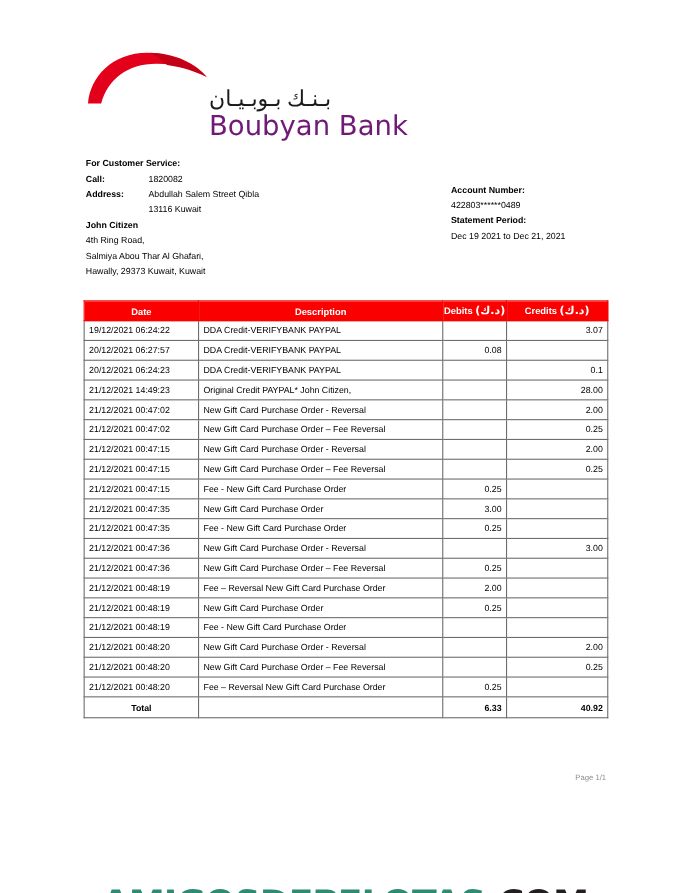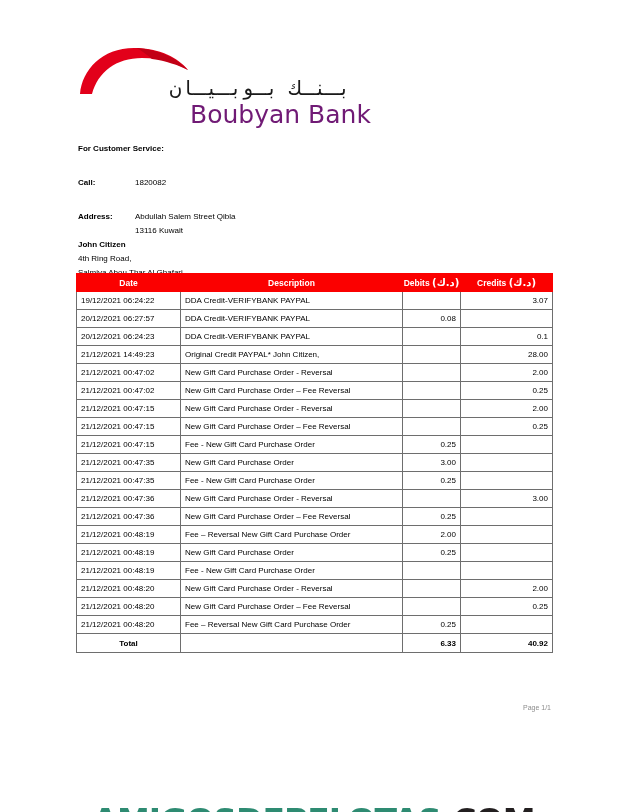--- a/index.html
+++ b/index.html
@@ -35,22 +35,22 @@
     left: 0px;
     top: 0px;
     width: 112px;
     height: 52px;
   }
   .logo-arabic {
     position: absolute;
     left: 112px;
     top: 36px;
     width: 160px;
-    text-align: center;
-    font-family: Liberation Mono, monospace;
+    text-align: left;
+    font-family: Liberation Serif, serif;
     font-size: 20px;
     letter-spacing: 1px;
     color: #1a1a1a;
     direction: rtl;
     line-height: 1;
     white-space: nowrap;
   }
   .logo-name {
     position: absolute;
     left: 112px;
@@ -69,21 +69,20 @@
     position: absolute;
     left: 78px;
     top: 142px;
     font-size: 8px;
     line-height: 14px;
   }
   .contact .row {
     display: flex;
     height: 14px;
     align-items: flex-start;
-    margin-top: 20px;
   }
   .contact .lbl {
     font-weight: bold;
     width: 57px;
     flex: 0 0 57px;
   }
   .contact .val {
     font-weight: normal;
   }
   .contact .single {
@@ -219,20 +218,26 @@
       <div class="lbl">Address:</div>
       <div class="val">Abdullah Salem Street Qibla</div>
     </div>
     <div class="plain indent">13116 Kuwait</div>
     <div class="single">John Citizen</div>
     <div class="plain">4th Ring Road,</div>
     <div class="plain">Salmiya Abou Thar Al Ghafari,</div>
     <div class="plain">Hawally, 29373 Kuwait, Kuwait</div>
   </div>
 
+  <div class="account">
+    <div class="hd">Account Number:</div>
+    <div class="vl">422803******0489</div>
+    <div class="hd">Statement Period:</div>
+    <div class="vl">Dec 19 2021 to Dec 21, 2021</div>
+  </div>
 
   <table class="stmt">
     <colgroup>
       <col class="c-date">
         <col class="c-desc">
         <col class="c-deb">
         <col class="c-cred">
     </colgroup>
     <thead>
       <tr>

